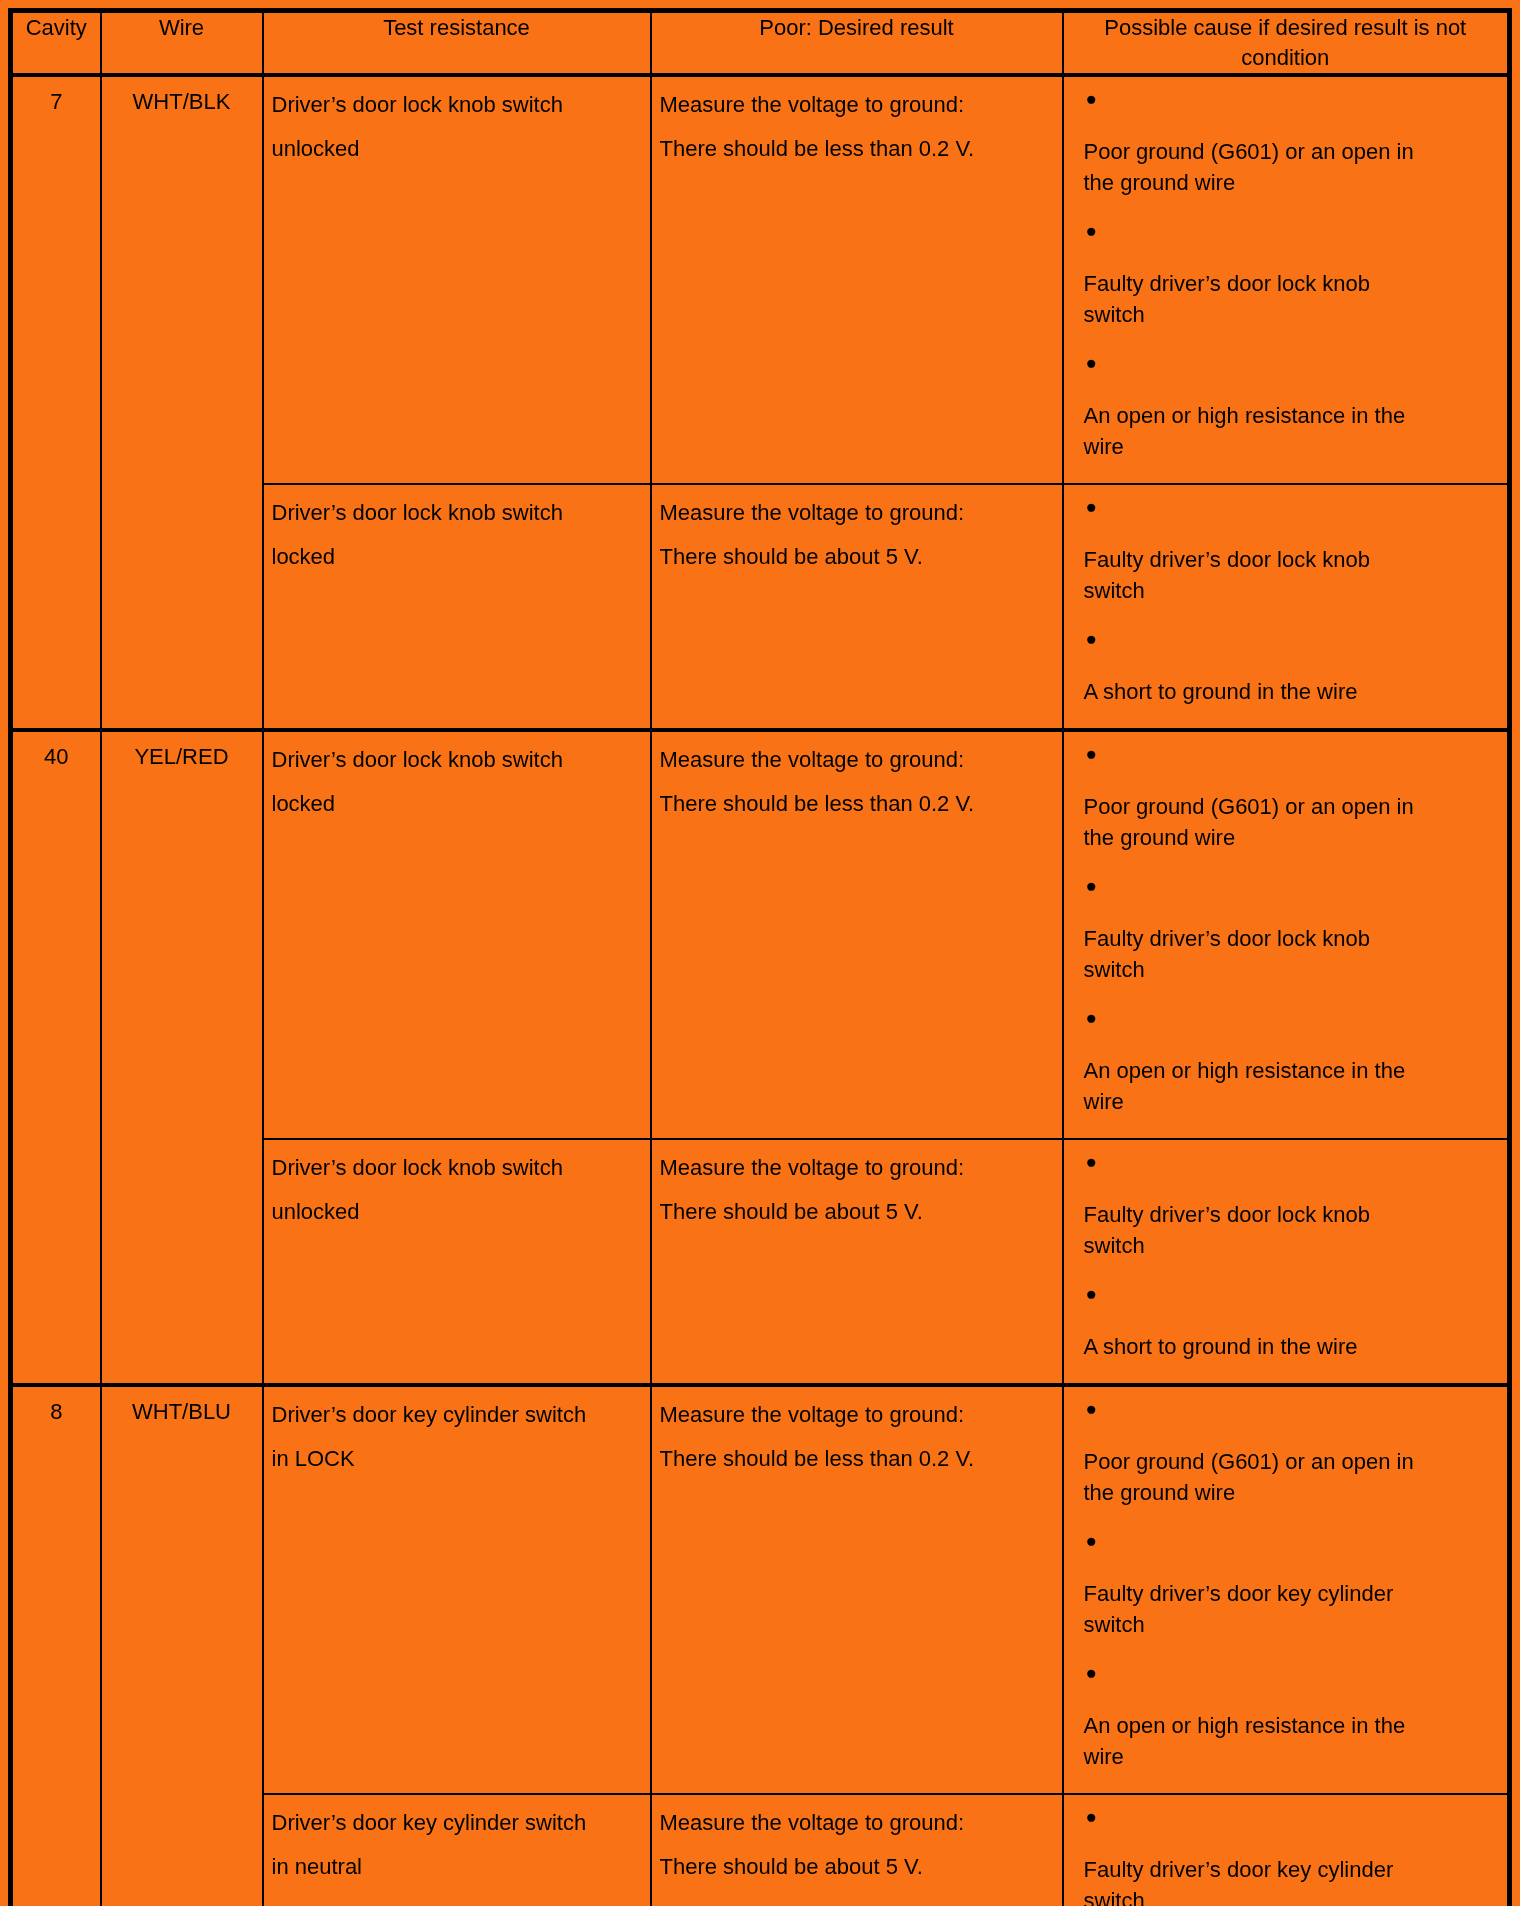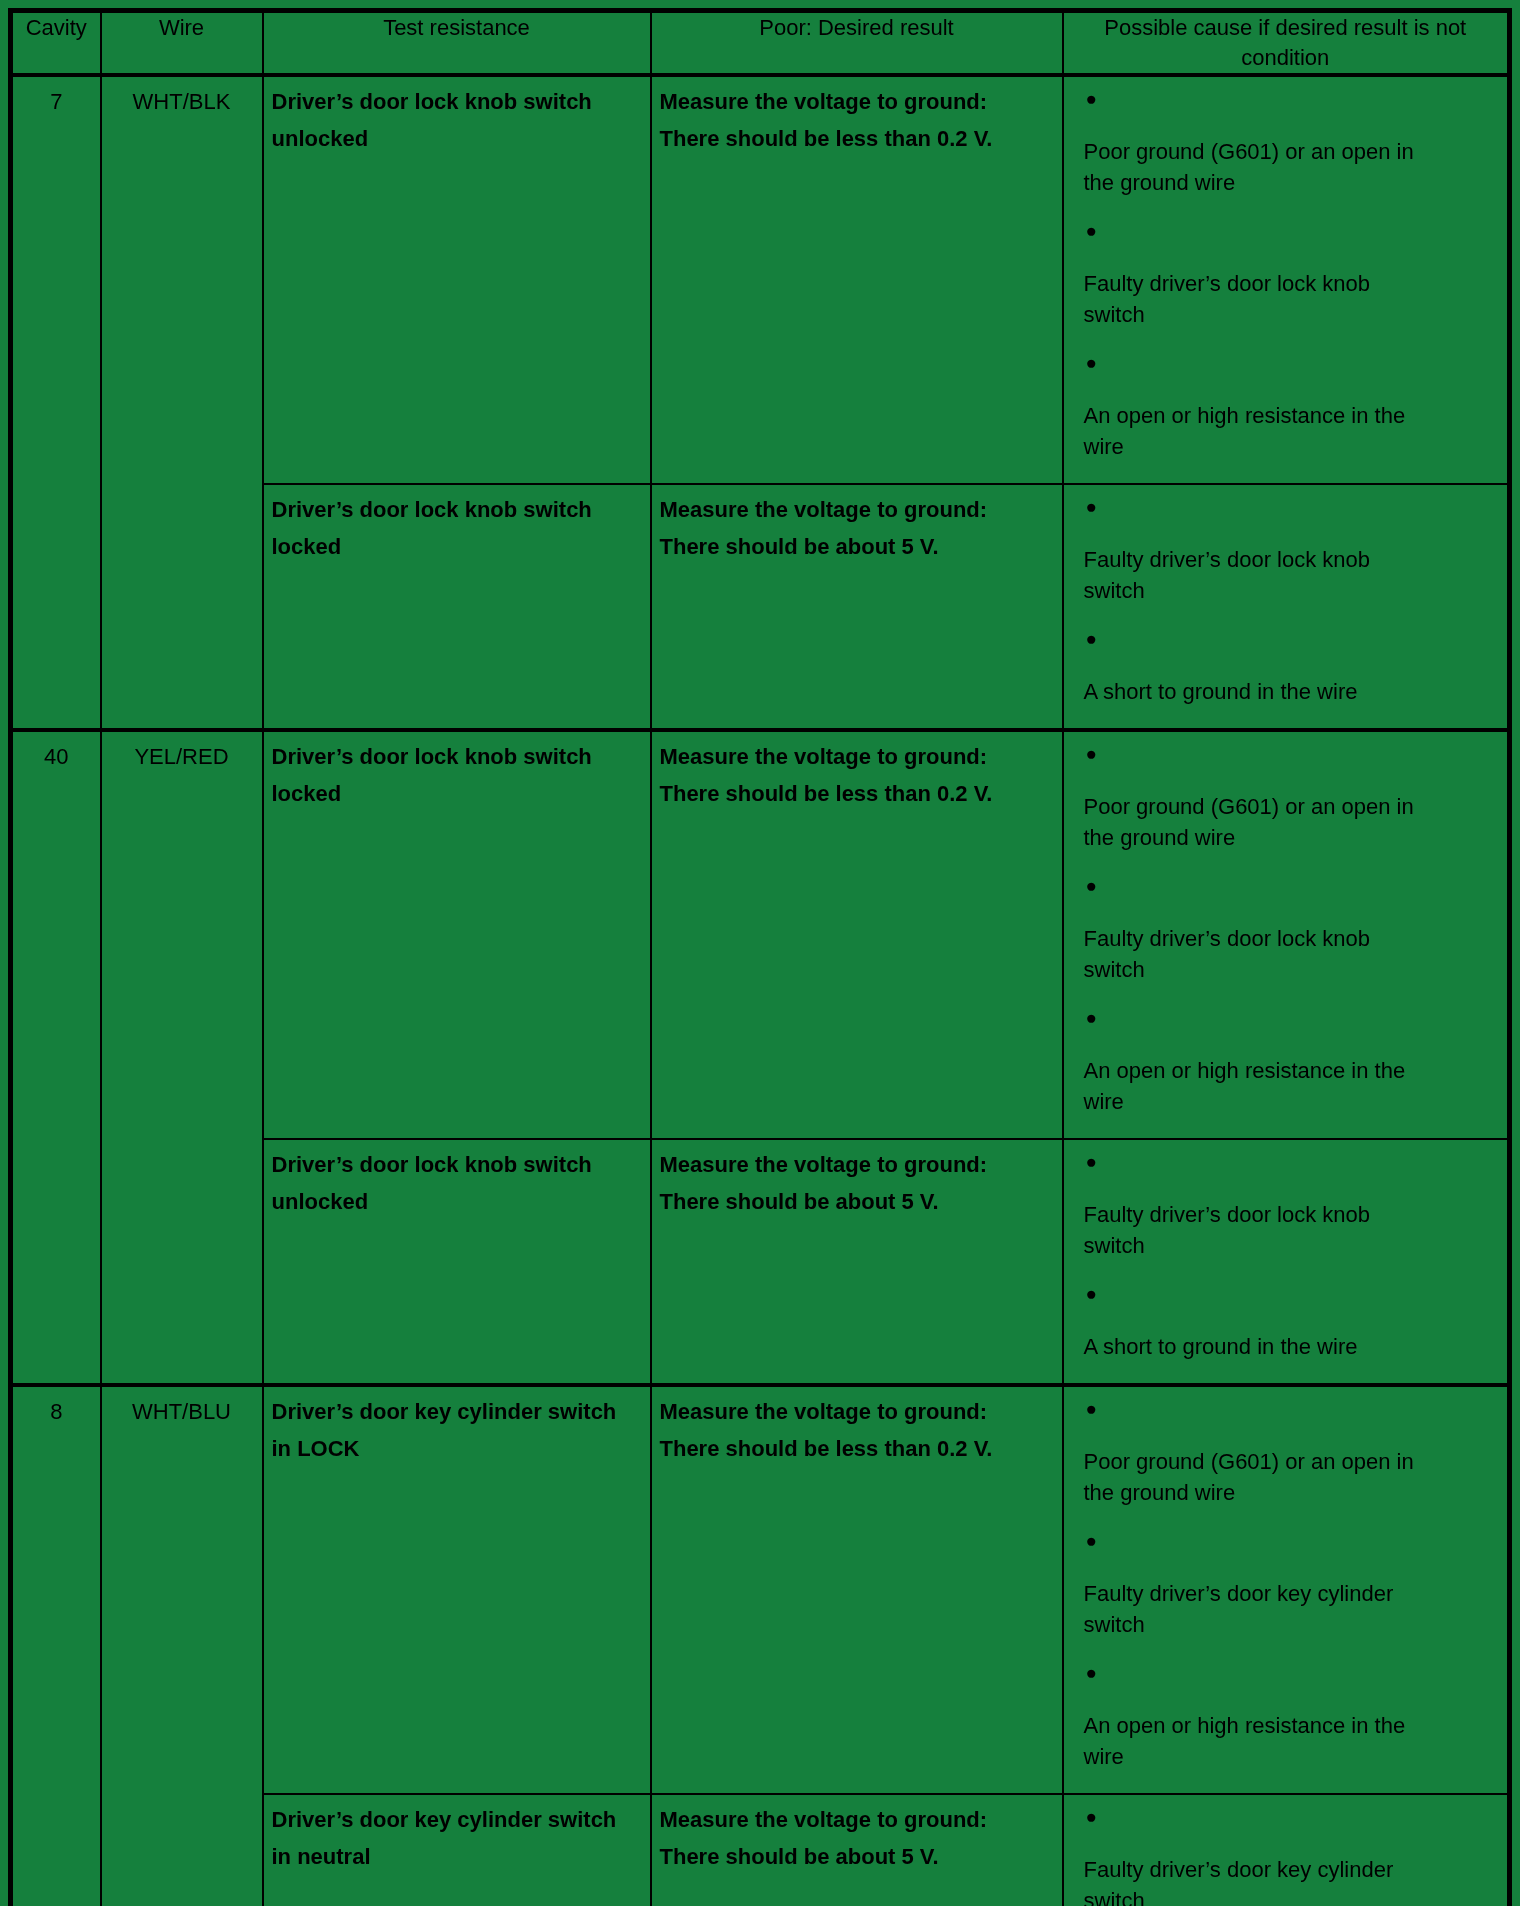--- a/index.html
+++ b/index.html
@@ -1,17 +1,17 @@
 <!DOCTYPE html>
 <html><head>
 <meta charset="utf-8">
 <style>
   html,body{margin:0;padding:0;background:#ffffff;}
   body{font-family:"Liberation Sans",sans-serif;color:#000;}
-  .page{position:relative;width:1520px;height:1906px;background:#15803d;overflow:hidden;}
+  .page{position:relative;width:1520px;height:1906px;background:#f97316;overflow:hidden;}
   table.testtbl{
     border-collapse:collapse;
     table-layout:fixed;
     position:absolute;left:8px;top:8px;
     width:1504px;
     border:5px solid #000;
   }
   .testtbl th,.testtbl td{
     border:2px solid #000;
     vertical-align:top;
@@ -28,21 +28,21 @@
     white-space:pre-line;
   }
   tr.rh-h{height:59px;}
   tr.rh-a{height:394px;}
   tr.rh-b{height:222px;}
   tr.rh-c{height:213px;}
   tr.rh-d{height:104px;}
   tr.group-start td{border-top:4px solid #000;}
   td.cell-cavity,td.cell-wire{text-align:center;padding-top:10px;line-height:30px;}
   td.cell-cond,td.cell-result{padding:6px 6px 0 8px;}
-  .multiline{line-height:37px;white-space:pre-line;font-weight:bold;}
+  .multiline{line-height:44px;white-space:pre-line;}
   td.cell-cause{padding:10px 10px 0 20px;}
   .cause-item{margin-bottom:21px;}
   .bullet{font-size:19px;line-height:24px;margin-bottom:25px;padding-left:2px;}
   .cause-text{line-height:31px;white-space:pre-line;max-width:372px;}
 </style>
 </head>
 <body>
 
 <div class="page">
   <table class="testtbl">

